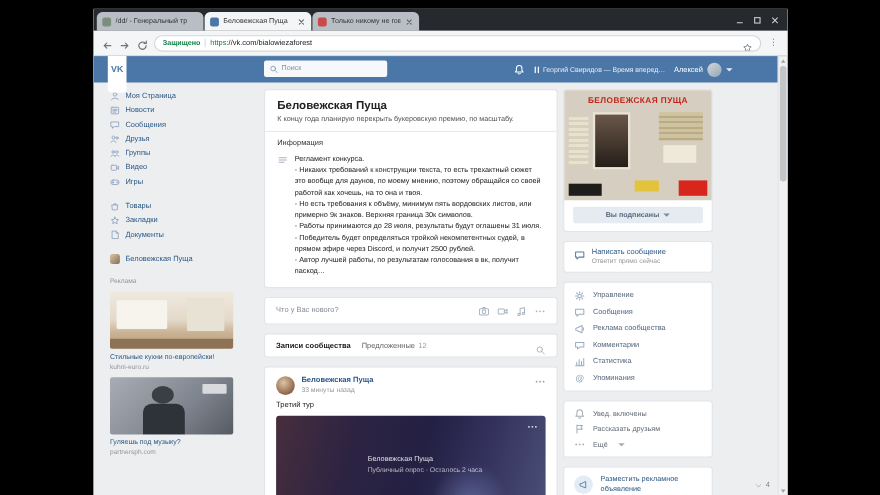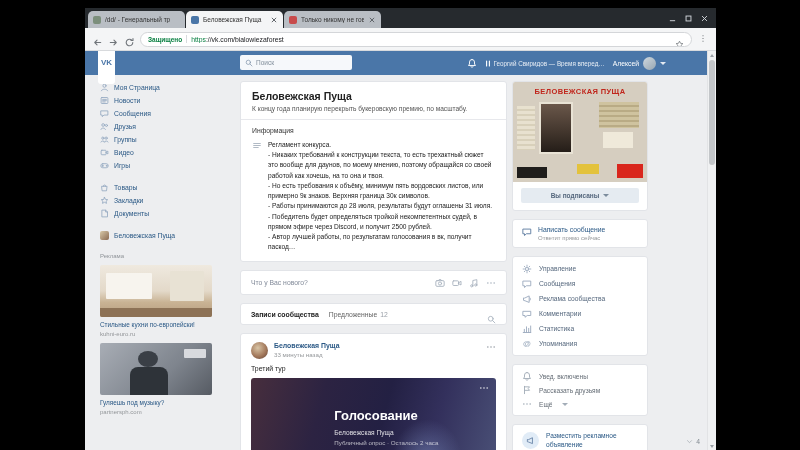--- a/index.html
+++ b/index.html
@@ -469,21 +469,20 @@
           <div class="post-text">Третий тур</div>
           <div class="poll">
             <span class="poll-more icn fil">
                 <svg viewBox="0 0 12 12">
                   <circle cx="2.2" cy="6" r="1"></circle>
                   <circle cx="6" cy="6" r="1"></circle>
                   <circle cx="9.8" cy="6" r="1"></circle>
                 </svg>
               </span>
             <div class="poll-inner">
-              <div class="poll-title">Голосование</div>
               <div class="poll-sub">Беловежская Пуща</div>
               <div class="poll-meta">Публичный опрос · Осталось 2 часа</div>
             </div>
           </div>
         </div>
       </div>
 
       <div class="vk-right">
 
         <div class="card" style="margin-bottom:8px">

